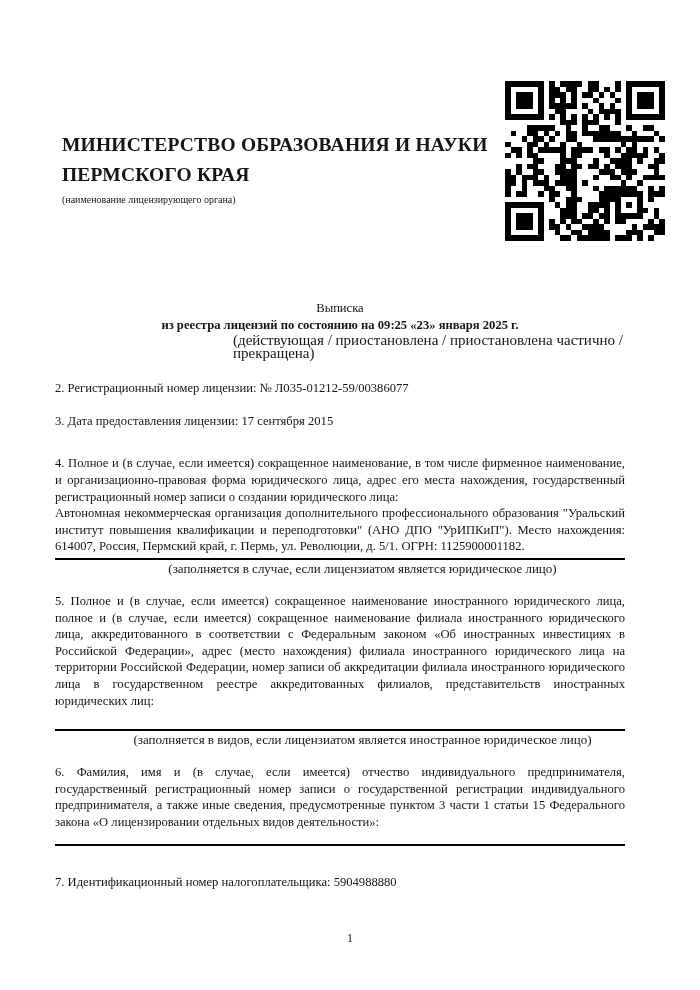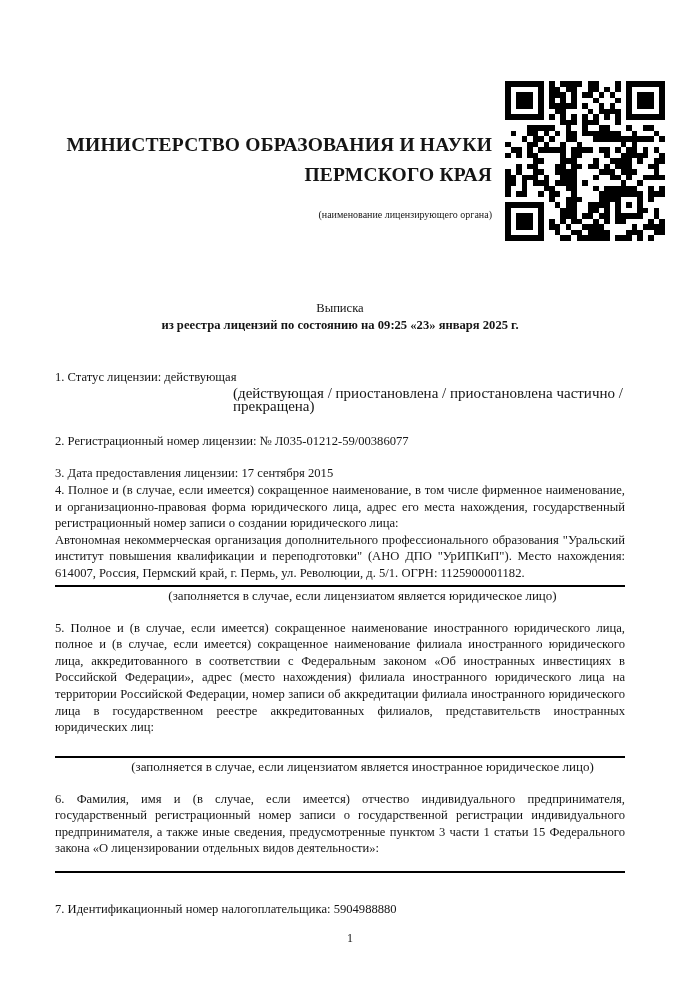--- a/index.html
+++ b/index.html
@@ -12,33 +12,33 @@
     color: #151515;
     font-family: "Liberation Serif", "DejaVu Serif", serif;
     overflow: hidden;
   }
   
   .ministry-block {
     position: absolute;
     left: 62px;
     top: 130px;
     width: 430px;
-    text-align: right;
+    text-align: left;
   }
   .ministry-line {
     font-size: 19.5px;
     font-weight: bold;
     line-height: 30px;
     letter-spacing: 0.2px;
     white-space: nowrap;
   }
   .ministry-caption {
     font-size: 10px;
     line-height: 13px;
-    margin-top: 18px;
+    margin-top: 3px;
   }
   .qr-wrap {
     position: absolute;
     left: 505px;
     top: 80px;
     width: 160px;
     height: 162px;
   }
   .qr-wrap svg { display:block; width:100%; height:100%; }
   
@@ -56,21 +56,21 @@
   .sec-plain { text-align: left; }
   .sec1 { margin-top: 36px; }
   .sec1-note {
     font-size: 15px;
     line-height: 13px;
     margin-left: 178px;
     margin-top: 1px;
   }
   .sec2 { margin-top: 20px; }
   .sec3 { margin-top: 16px; }
-  .sec4 { margin-top: 0; }
+  .sec4 { margin-top: 26px; }
   .sec5 { margin-top: 18px; }
   .sec6 { margin-top: 18px; }
   .sec7 { margin-top: 28px; }
   .rule {
     border: 0;
     border-top: 2px solid #000;
     margin: 0;
   }
   .rule-tight  { margin-top: 3px; }
   .rule-gap20  { margin-top: 20px; }
@@ -545,35 +545,34 @@
         <rect x="24" y="28" width="1" height="1"></rect>
         <rect x="26" y="28" width="1" height="1"></rect>
       </svg>
     </div>
 
   <div class="content">
 
     <div class="doc-title">Выписка</div>
     <div class="doc-subtitle">из реестра лицензий по состоянию на 09:25 «23» января 2025 г.</div>
 
-    <div class="sec-plain sec1">1. Статус лицензии: действующая</div>
     <div class="sec1-note">(действующая / приостановлена / приостановлена частично / прекращена)</div>
 
     <div class="sec-plain sec2">2. Регистрационный номер лицензии: № Л035-01212-59/00386077</div>
 
     <div class="sec-plain sec3">3. Дата предоставления лицензии: 17 сентября 2015</div>
 
     <div class="sec sec4">4. Полное и (в случае, если имеется) сокращенное наименование, в том числе фирменное наименование, и организационно-правовая форма юридического лица, адрес его места нахождения, государственный регистрационный номер записи о создании юридического лица:</div>
     <div class="sec">Автономная некоммерческая организация дополнительного профессионального образования "Уральский институт повышения квалификации и переподготовки" (АНО ДПО "УрИПКиП"). Место нахождения: 614007, Россия, Пермский край, г. Пермь, ул. Революции, д. 5/1. ОГРН: 1125900001182.</div>
     <hr class="rule rule-tight">
     <div class="fill-note">(заполняется в случае, если лицензиатом является юридическое лицо)</div>
 
     <div class="sec sec5">5. Полное и (в случае, если имеется) сокращенное наименование иностранного юридического лица, полное и (в случае, если имеется) сокращенное наименование филиала иностранного юридического лица, аккредитованного в соответствии с Федеральным законом «Об иностранных инвестициях в Российской Федерации», адрес (место нахождения) филиала иностранного юридического лица на территории Российской Федерации, номер записи об аккредитации филиала иностранного юридического лица в государственном реестре аккредитованных филиалов, представительств иностранных юридических лиц:</div>
     <hr class="rule rule-gap20">
-    <div class="fill-note">(заполняется в случае, если лицензиатом является иностранное юридическое лицо)</div>
+    <div class="fill-note">(заполняется в видов, если лицензиатом является иностранное юридическое лицо)</div>
 
     <div class="sec sec6">6. Фамилия, имя и (в случае, если имеется) отчество индивидуального предпринимателя, государственный регистрационный номер записи о государственной регистрации индивидуального предпринимателя, а также иные сведения, предусмотренные пунктом 3 части 1 статьи 15 Федерального закона «О лицензировании отдельных видов деятельности»:</div>
     <hr class="rule rule-gap14">
 
     <div class="sec-plain sec7">7. Идентификационный номер налогоплательщика: 5904988880</div>
   </div>
 
   <div class="page-number">1</div>
 </div>
 

